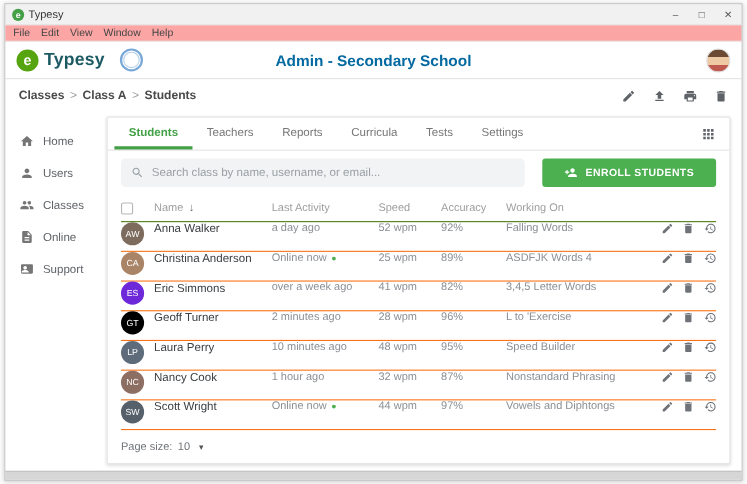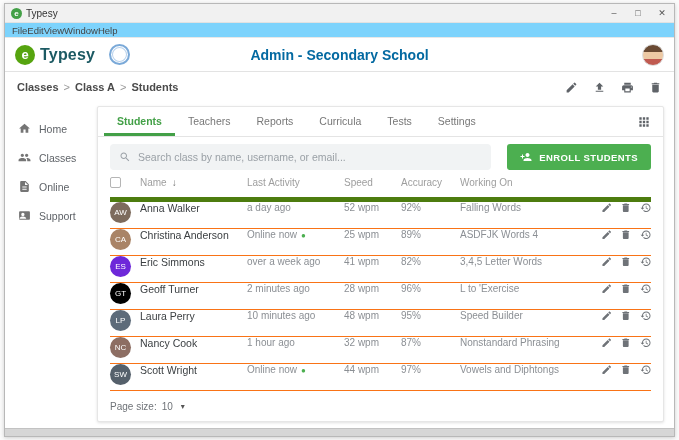--- a/index.html
+++ b/index.html
@@ -6,21 +6,21 @@
   html,body{width:679px;height:440px;overflow:hidden}
   body{font-family:"Liberation Sans",sans-serif;background:#f4f4f4}
   .screen{width:679px;height:440px;padding:3px 4px;background:#fbfbfb}
   .window{width:100%;height:100%;border:1px solid #b8b8b8;background:#fff;display:flex;flex-direction:column;box-shadow:0 1px 4px rgba(0,0,0,.18)}
 
   
   .titlebar{height:19px;background:#f1f1f1;display:flex;align-items:center;padding-left:6px;font-size:10px;color:#333;border-bottom:1px solid #e2e2e2;flex:0 0 auto}
   .app-icon{width:11px;height:11px;border-radius:50%;background:#43a047;color:#fff;font-size:8px;line-height:11px;text-align:center;margin-right:4px;font-weight:bold}
   .win-controls{margin-left:auto;display:flex;height:100%}
   .win-btn{width:24px;display:flex;align-items:center;justify-content:center;font-size:9px;color:#555;cursor:pointer}
-  .menubar{height:15px;background:#7dd3fc;display:flex;align-items:center;padding:0 7px;font-size:9.5px;color:#444;border-bottom:1px solid #e8e8e8;flex:0 0 auto}
+  .menubar{height:15px;background:#fca5a5;display:flex;align-items:center;gap:10px;padding:0 7px;font-size:9.5px;color:#444;border-bottom:1px solid #e8e8e8;flex:0 0 auto}
   .menu-item{cursor:pointer}
 
   
   .header{height:34px;background:#fff;display:flex;align-items:center;padding:0 10px;position:relative;border-bottom:1px solid #e3e3e3;flex:0 0 auto}
   .brand{display:flex;align-items:center;gap:5px}
   .brand-icon{width:20px;height:20px;border-radius:50%;background:#56a40f;color:#fff;font-weight:bold;font-size:13px;line-height:19px;text-align:center}
   .brand-name{font-size:16px;font-weight:bold;color:#1c5a63;letter-spacing:.2px}
   .seal{width:21px;height:21px;border-radius:50%;border:2px solid #7aa9d8;margin-left:14px;box-shadow:inset 0 0 0 1px #fff,inset 0 0 0 2px #b9d2ec}
   .header-title{position:absolute;left:50%;transform:translateX(-50%);font-size:14px;font-weight:bold;color:#0369a1;white-space:nowrap}
   .header-avatar{margin-left:auto;width:22px;height:22px;border-radius:50%;border:1px solid #ddd;background:linear-gradient(180deg,#6a4a33 0 36%,#edc9a4 36% 72%,#c05a50 72%);cursor:pointer}
@@ -48,26 +48,26 @@
   .tab.active{color:#43a047;font-weight:bold;box-shadow:inset 0 -3px 0 #43a047}
   .grid-btn{margin-left:auto;align-self:center;margin-right:6px;cursor:pointer;display:flex}
   .grid-btn svg{width:14px;height:14px;fill:#5f6368}
 
   
   .search-row{display:flex;gap:16px;align-items:flex-end;padding:7px 12px;flex:0 0 auto}
   .search-box{flex:1;height:26px;background:#f1f3f4;border-radius:4px;display:flex;align-items:center;padding:0 9px;gap:7px}
   .search-box svg{width:12px;height:12px;fill:#9aa0a6;flex:0 0 auto}
   .search-box input{border:0;background:transparent;outline:none;font-size:10.5px;color:#333;width:100%;font-family:inherit}
   .search-box input::placeholder{color:#9aa0a6}
-  .enroll-btn{height:26px;background:#4caf50;border:none;color:#fff;font-size:9.5px;font-weight:bold;letter-spacing:.4px;padding:0 13px;border-radius:3px;display:flex;align-items:center;gap:7px;cursor:pointer;font-family:inherit}
+  .enroll-btn{height:26px;background:#4caf50;border:none;color:#fff;font-size:9.5px;font-weight:bold;letter-spacing:.4px;padding:0 20px;border-radius:3px;display:flex;align-items:center;gap:7px;cursor:pointer;font-family:inherit}
   .enroll-btn svg{width:12px;height:12px;fill:#fff}
 
   
   .table{flex:1;padding:0 12px;min-height:0}
-  .thead{display:flex;align-items:flex-start;height:25px;border-bottom:5px solid #4d7c0f;color:#9e9e9e;font-size:10px}
+  .thead{display:flex;align-items:center;height:25px;border-bottom:1px solid #4d7c0f;color:#9e9e9e;font-size:10px}
   .trow{display:flex;align-items:flex-start;height:27px;border-bottom:1px solid #f97316;font-size:10.5px}
   .col-check{width:30px;flex:0 0 auto;display:flex;align-items:center}
   .col-name{flex:1;display:flex;align-items:center;min-width:0}
   .col-activity{width:97px;flex:0 0 auto}
   .col-speed{width:57px;flex:0 0 auto}
   .col-acc{width:59px;flex:0 0 auto}
   .col-work{width:133px;flex:0 0 auto;white-space:nowrap;overflow:hidden;text-overflow:ellipsis}
   .col-actions{width:58px;flex:0 0 auto;display:flex;gap:8px;justify-content:flex-end;align-items:center}
   .checkbox{width:11px;height:11px;border:1px solid #b5b5b5;border-radius:2px;display:inline-block;cursor:pointer;background:#fff}
   .sort-icon{font-size:10px;color:#757575;margin-left:5px;cursor:pointer}
@@ -160,20 +160,26 @@
 
     <div class="sidebar">
       <div class="side-item">
         <svg viewBox="0 0 24 24">
               <path d="M10 20v-6h4v6h5v-8h3L12 3 2 12h3v8z"></path>
             </svg>
         <span>Home</span>
       </div>
       <div class="side-item">
         <svg viewBox="0 0 24 24">
+              <path d="M12 12c2.21 0 4-1.79 4-4s-1.79-4-4-4-4 1.79-4 4 1.79 4 4 4zm0 2c-2.67 0-8 1.34-8 4v2h16v-2c0-2.66-5.33-4-8-4z"></path>
+            </svg>
+        <span>Users</span>
+      </div>
+      <div class="side-item">
+        <svg viewBox="0 0 24 24">
               <path d="M16 11c1.66 0 2.99-1.34 2.99-3S17.66 5 16 5c-1.66 0-3 1.34-3 3s1.34 3 3 3zm-8 0c1.66 0 2.99-1.34 2.99-3S9.66 5 8 5C6.34 5 5 6.34 5 8s1.34 3 3 3zm0 2c-2.33 0-7 1.17-7 3.5V19h14v-2.5c0-2.33-4.67-3.5-7-3.5zm8 0c-.29 0-.62.02-.97.05 1.16.84 1.97 1.97 1.97 3.45V19h6v-2.5c0-2.33-4.67-3.5-7-3.5z"></path>
             </svg>
         <span>Classes</span>
       </div>
       <div class="side-item">
         <svg viewBox="0 0 24 24">
               <path d="M14 2H6c-1.1 0-1.99.9-1.99 2L4 20c0 1.1.89 2 1.99 2H18c1.1 0 2-.9 2-2V8l-6-6zm2 16H8v-2h8v2zm0-4H8v-2h8v2zm-3-5V3.5L18.5 9H13z"></path>
             </svg>
         <span>Online</span>
       </div>

